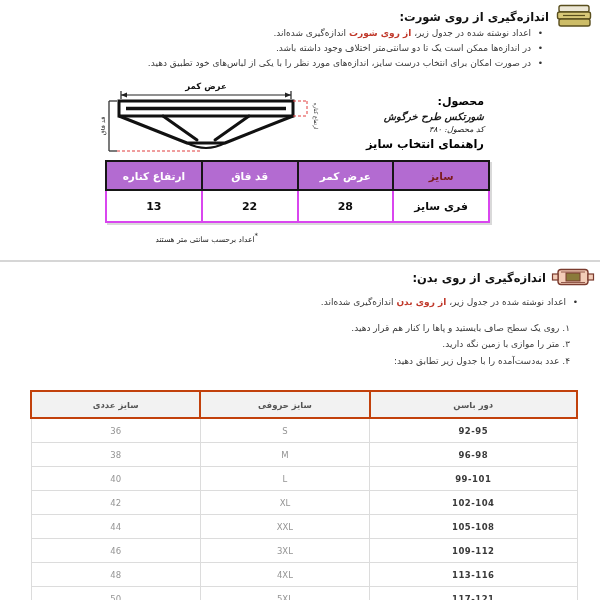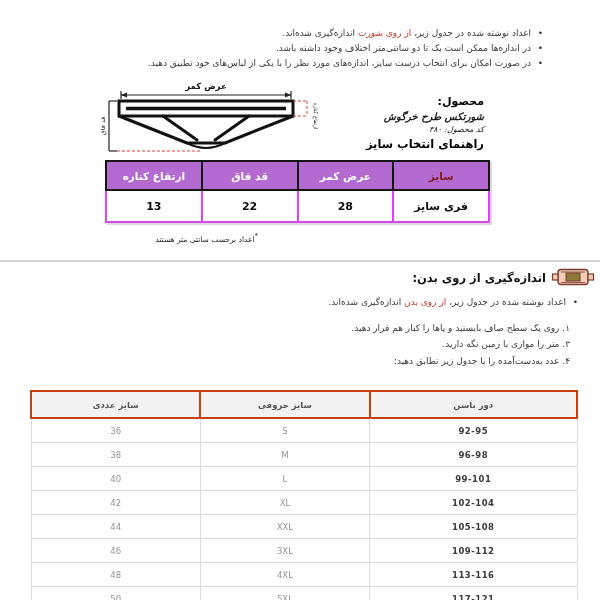--- a/index.html
+++ b/index.html
@@ -16,21 +16,21 @@
   #sec2-header{top:265px;right:5px;}
   .htitle{font-weight:bold;font-size:11.5px;color:#111;white-space:nowrap;}
   .hicon{display:inline-block;line-height:0;}
 
   
   ul.bullets{list-style:none;margin:0;padding:0;direction:rtl;}
   ul.bullets li{font-size:9px;color:#3a3a3a;line-height:15px;padding-right:12px;position:relative;}
   ul.bullets li::before{content:"•";position:absolute;right:0;color:#333;}
   #sec1-bullets{position:absolute;top:26px;right:57px;width:492px;}
   #sec2-bullet{position:absolute;top:295px;right:22px;width:362px;}
-  .red{color:#c0392b;font-weight:normal;}
+  .red{color:#c0392b;font-weight:bold;}
 
   
   #diagram{position:absolute;top:80px;left:101px;width:220px;height:84px;}
   #diagram svg text{font-family:"DejaVu Sans",sans-serif;}
 
   
   #product{position:absolute;top:95px;right:116px;width:190px;direction:rtl;text-align:right;}
   .p-label{font-weight:bold;font-size:11px;color:#000;line-height:14px;}
   .p-name{font-family:"DejaVu Serif",serif;font-style:italic;font-weight:bold;font-size:10px;color:#1a1a1a;line-height:15px;}
   .p-code{font-family:"DejaVu Serif",serif;font-style:italic;font-size:8px;color:#1a1a1a;line-height:12px;}
@@ -67,20 +67,31 @@
   #size-table td.gray{color:#949494;}
   #size-table .col-hip{width:38%;}
   #size-table .col-letter{width:31%;}
   #size-table .col-num{width:31%;}
 </style>
 </head>
 <body>
 
 <div class="page">
 
+  <div class="sec-header" id="sec1-header">
+    <span class="hicon">
+      <svg width="40" height="27" viewBox="0 0 40 27">
+        <rect x="5" y="2.5" width="30" height="6.5" rx="2" fill="#ece7d6" stroke="#5a4f1e" stroke-width="1.4"></rect>
+        <rect x="3.5" y="9" width="33" height="7" rx="2" fill="#d8c878" stroke="#5a4f1e" stroke-width="1.4"></rect>
+        <rect x="5" y="16" width="31" height="7" rx="2" fill="#cdbd68" stroke="#5a4f1e" stroke-width="1.4"></rect>
+        <line x1="9" y1="12.5" x2="31" y2="12.5" stroke="#5a4f1e" stroke-width="1.2"></line>
+      </svg>
+    </span>
+    <span class="htitle">اندازه‌گیری از روی شورت:</span>
+  </div>
 
   <ul class="bullets" id="sec1-bullets">
     <li><span>اعداد نوشته شده در جدول زیر، </span><span class="red">از روی شورت</span><span> اندازه‌گیری شده‌اند.</span></li>
     <li><span>در اندازه‌ها ممکن است یک تا دو سانتی‌متر اختلاف وجود داشته باشد.</span></li>
     <li><span>در صورت امکان برای انتخاب درست سایز، اندازه‌های مورد نظر را با یکی از لباس‌های خود تطبیق دهید.</span></li>
   </ul>
 
   <div id="diagram">
     <svg width="220" height="84" viewBox="0 0 220 84">
 

